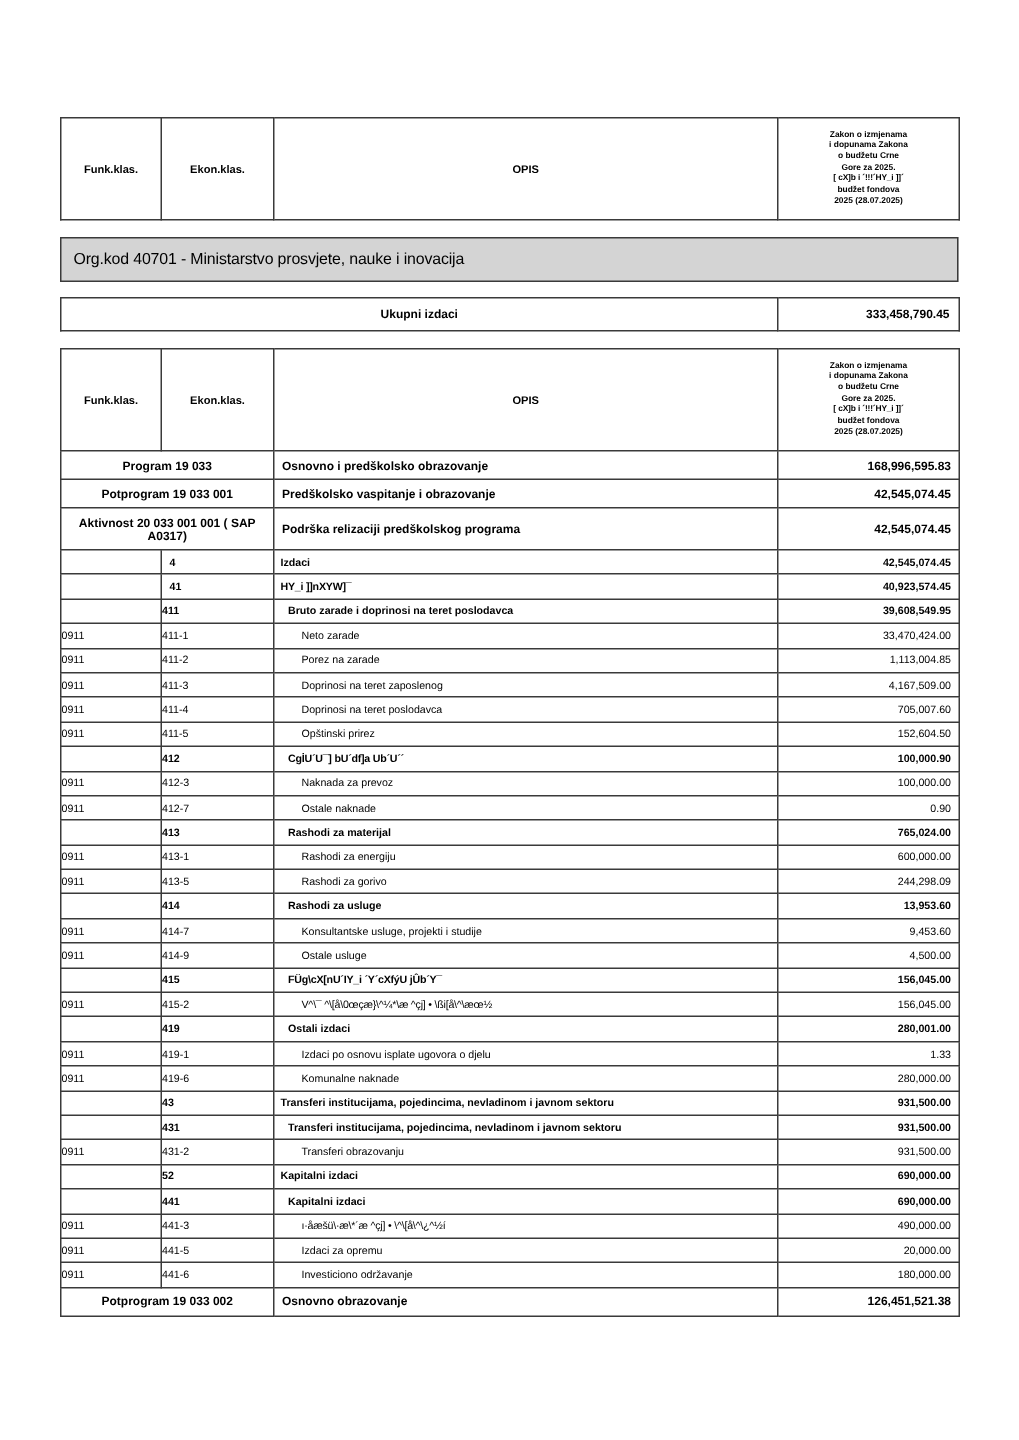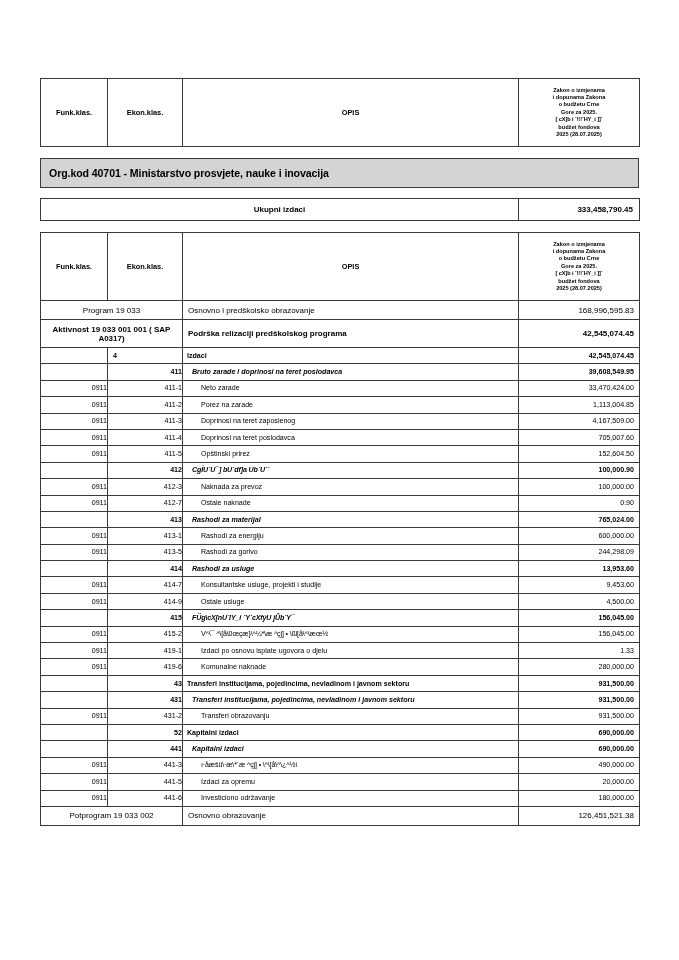--- a/index.html
+++ b/index.html
@@ -69,21 +69,21 @@
     border: 1px solid #3a3a3a;
     background: #d4d4d4;
     height: 30px;
     display: flex;
     align-items: center;
     box-sizing: border-box;
   }
   .org-band span {
     padding-left: 8px;
     font-size: 10.6px;
-    font-weight: bold;
+    font-weight: normal;
     letter-spacing: -0.1px;
   }
 
   
   .total-table {
     margin-top: 10px;
   }
   .total-table td {
     height: 22px;
     font-weight: bold;
@@ -112,46 +112,46 @@
     line-height: 1.32;
     padding: 2px 3px;
     font-weight: bold;
   }
 
   .data-table tbody td {
     height: 16.4px;
     font-size: 7.1px;
   }
   .cell-funk {
-    text-align: right;
+    text-align: left;
     margin-left: 36px;
   }
   .cell-ekon {
-    text-align: right;
+    text-align: left;
   }
   .cell-opis {
     padding-left: 4px;
   }
   .cell-amt {
     text-align: right;
     padding-right: 5px;
   }
 
   
-  tr.lvl-program td { font-weight: normal; font-size: 8px; height: 19px; }
+  tr.lvl-program td { font-weight: bold; font-size: 8px; height: 19px; }
 
   tr.lvl-aktivnost td { font-weight: bold; font-size: 8px; height: 28px; }
 
   tr.lvl-4 td { font-weight: bold; }
   tr.lvl-3 td { font-weight: bold; }
 
   tr.lvl-program .cell-opis,
   tr.lvl-aktivnost .cell-opis { padding-left: 5px; }
 
-  .ind-1 { padding-left: 9px; font-style: italic; }
+  .ind-1 { padding-left: 9px; }
   .ind-2 { padding-left: 18px; }
 
   .span2 { text-align: center; }
 
   .garble-txt {
     letter-spacing: -0.15px;
     font-size: 6.5px;
   }
 </style>
 </head>
@@ -222,31 +222,42 @@
             <div>budžet fondova</div>
             <div>2025 (28.07.2025)</div>
           </td>
       </tr>
 
     <tr class="lvl-program">
           <td class="span2" colspan="2">Program 19 033</td>
           <td class="cell-opis">Osnovno i predškolsko obrazovanje</td>
           <td class="cell-amt">168,996,595.83</td>
         </tr>
+        <tr class="lvl-program">
+          <td class="span2" colspan="2">Potprogram 19 033 001</td>
+          <td class="cell-opis">Predškolsko vaspitanje i obrazovanje</td>
+          <td class="cell-amt">42,545,074.45</td>
+        </tr>
         <tr class="lvl-aktivnost">
-          <td class="span2" colspan="2">Aktivnost 19 033 001 001 ( SAP A0317)</td>
+          <td class="span2" colspan="2">Aktivnost 20 033 001 001 ( SAP A0317)</td>
           <td class="cell-opis">Podrška relizaciji predškolskog programa</td>
           <td class="cell-amt">42,545,074.45</td>
         </tr>
         <tr class="lvl-4">
           <td class="cell-funk"></td>
           <td class="cell-ekon" style="text-align: left; padding-left: 5px;">4</td>
           <td class="cell-opis">Izdaci</td>
           <td class="cell-amt">42,545,074.45</td>
         </tr>
+        <tr class="lvl-4">
+          <td class="cell-funk"></td>
+          <td class="cell-ekon" style="text-align: left; padding-left: 5px;">41</td>
+          <td class="cell-opis garble-txt">ΗΥ_i  ]]nΧΥW]¯</td>
+          <td class="cell-amt">40,923,574.45</td>
+        </tr>
         <tr class="lvl-3">
           <td class="cell-funk"></td>
           <td class="cell-ekon">411</td>
           <td class="cell-opis ind-1">Bruto zarade i doprinosi na teret poslodavca</td>
           <td class="cell-amt">39,608,549.95</td>
         </tr>
         <tr>
           <td class="cell-funk">0911</td>
           <td class="cell-ekon">411-1</td>
           <td class="cell-opis ind-2">Neto zarade</td>
@@ -334,20 +345,26 @@
           <td class="cell-funk"></td>
           <td class="cell-ekon">415</td>
           <td class="cell-opis ind-1 garble-txt">FÜg\cX[nU´ΙΥ_i  ´Υ´cXfýU jÛb´Υ¯</td>
           <td class="cell-amt">156,045.00</td>
         </tr>
         <tr>
           <td class="cell-funk">0911</td>
           <td class="cell-ekon">415-2</td>
           <td class="cell-opis ind-2 garble-txt">V^\¯  ^\[å\0œçæ}\^¼*\æ  ^çj] • \ßi[å\^\æœ½</td>
           <td class="cell-amt">156,045.00</td>
+        </tr>
+        <tr class="lvl-3">
+          <td class="cell-funk"></td>
+          <td class="cell-ekon">419</td>
+          <td class="cell-opis ind-1">Ostali izdaci</td>
+          <td class="cell-amt">280,001.00</td>
         </tr>
         <tr>
           <td class="cell-funk">0911</td>
           <td class="cell-ekon">419-1</td>
           <td class="cell-opis ind-2">Izdaci po osnovu isplate ugovora o djelu</td>
           <td class="cell-amt">1.33</td>
         </tr>
         <tr>
           <td class="cell-funk">0911</td>
           <td class="cell-ekon">419-6</td>

